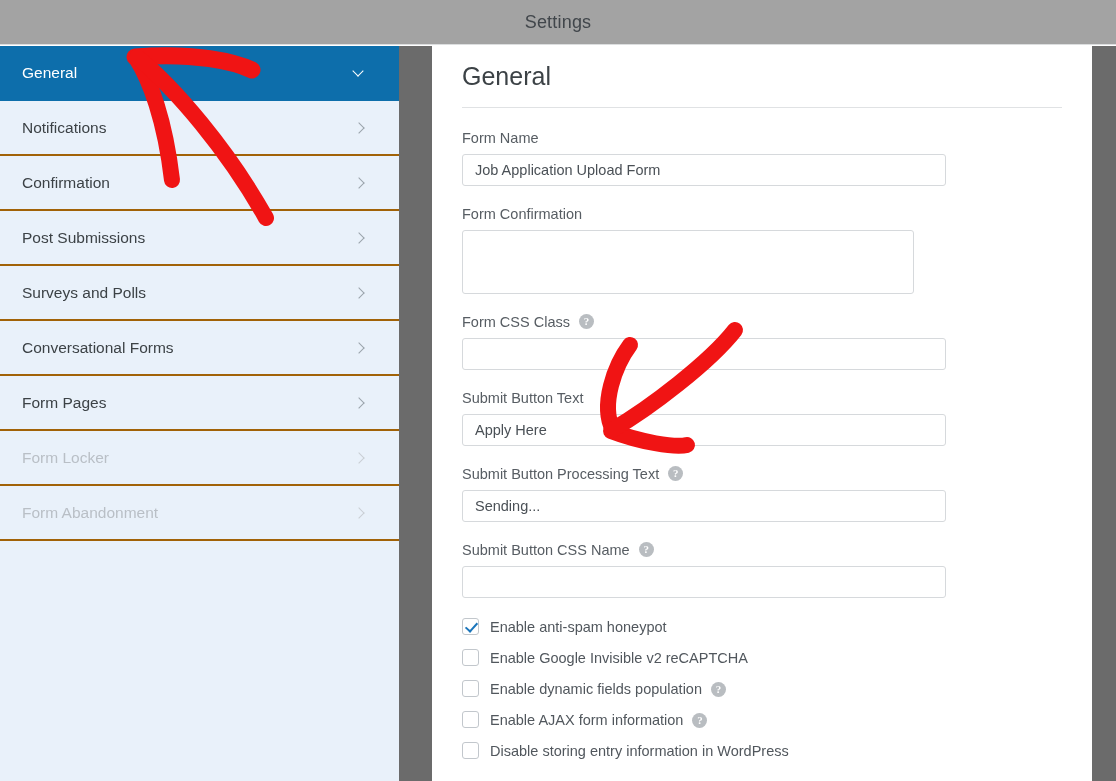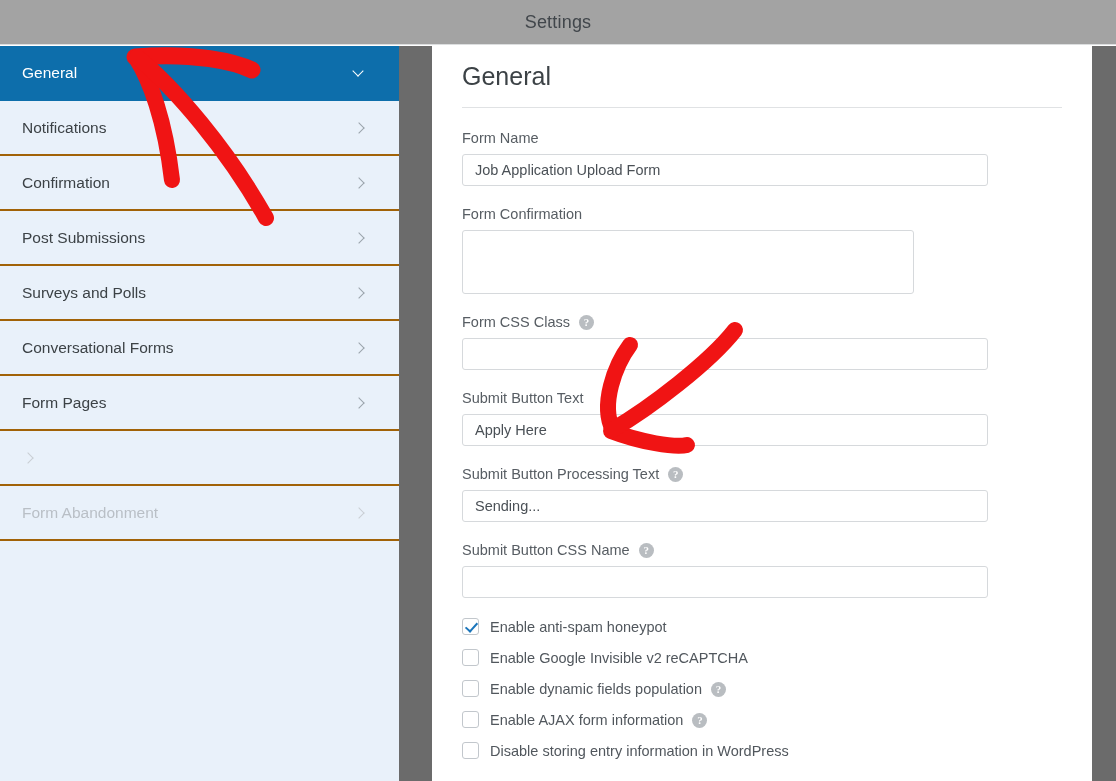--- a/index.html
+++ b/index.html
@@ -122,21 +122,21 @@
     color: #3c4246;
     font-weight: 400;
     padding-bottom: 16px;
     border-bottom: 1px solid #e0e2e4;
     margin-bottom: 22px;
   }
 
   .field { margin-bottom: 20px; }
   .field-label {
     display: flex;
-    align-items: flex-end;
+    align-items: flex-start;
     font-size: 14.5px;
     color: #575d63;
     margin-bottom: 8px;
   }
 
   .help-icon {
     display: inline-flex;
     align-items: center;
     justify-content: center;
     width: 15px; height: 15px;
@@ -144,21 +144,21 @@
     background: #b9bdc1;
     color: #ffffff;
     font-size: 11px;
     font-weight: bold;
     margin-left: 9px;
     line-height: 1;
     font-family: "Liberation Serif", serif;
   }
 
   .text-input {
-    width: 526px;
+    width: 484px;
     height: 32px;
     border: 1px solid #d6d9dc;
     border-radius: 3px;
     padding: 0 12px;
     font-size: 14.5px;
     color: #4a5056;
     background: #ffffff;
     font-family: "Liberation Sans", sans-serif;
     outline: none;
   }
@@ -248,20 +248,21 @@
       </div>
       <div class="side-item">
         <span class="label">Conversational Forms</span>
         <span class="chev"></span>
       </div>
       <div class="side-item">
         <span class="label">Form Pages</span>
         <span class="chev"></span>
       </div>
       <div class="side-item disabled">
+        <span class="label">Form Locker</span>
         <span class="chev"></span>
       </div>
       <div class="side-item disabled">
         <span class="label">Form Abandonment</span>
         <span class="chev"></span>
       </div>
     </div>
 
   <div class="gutter"></div>
   <div class="gutter-right"></div>

